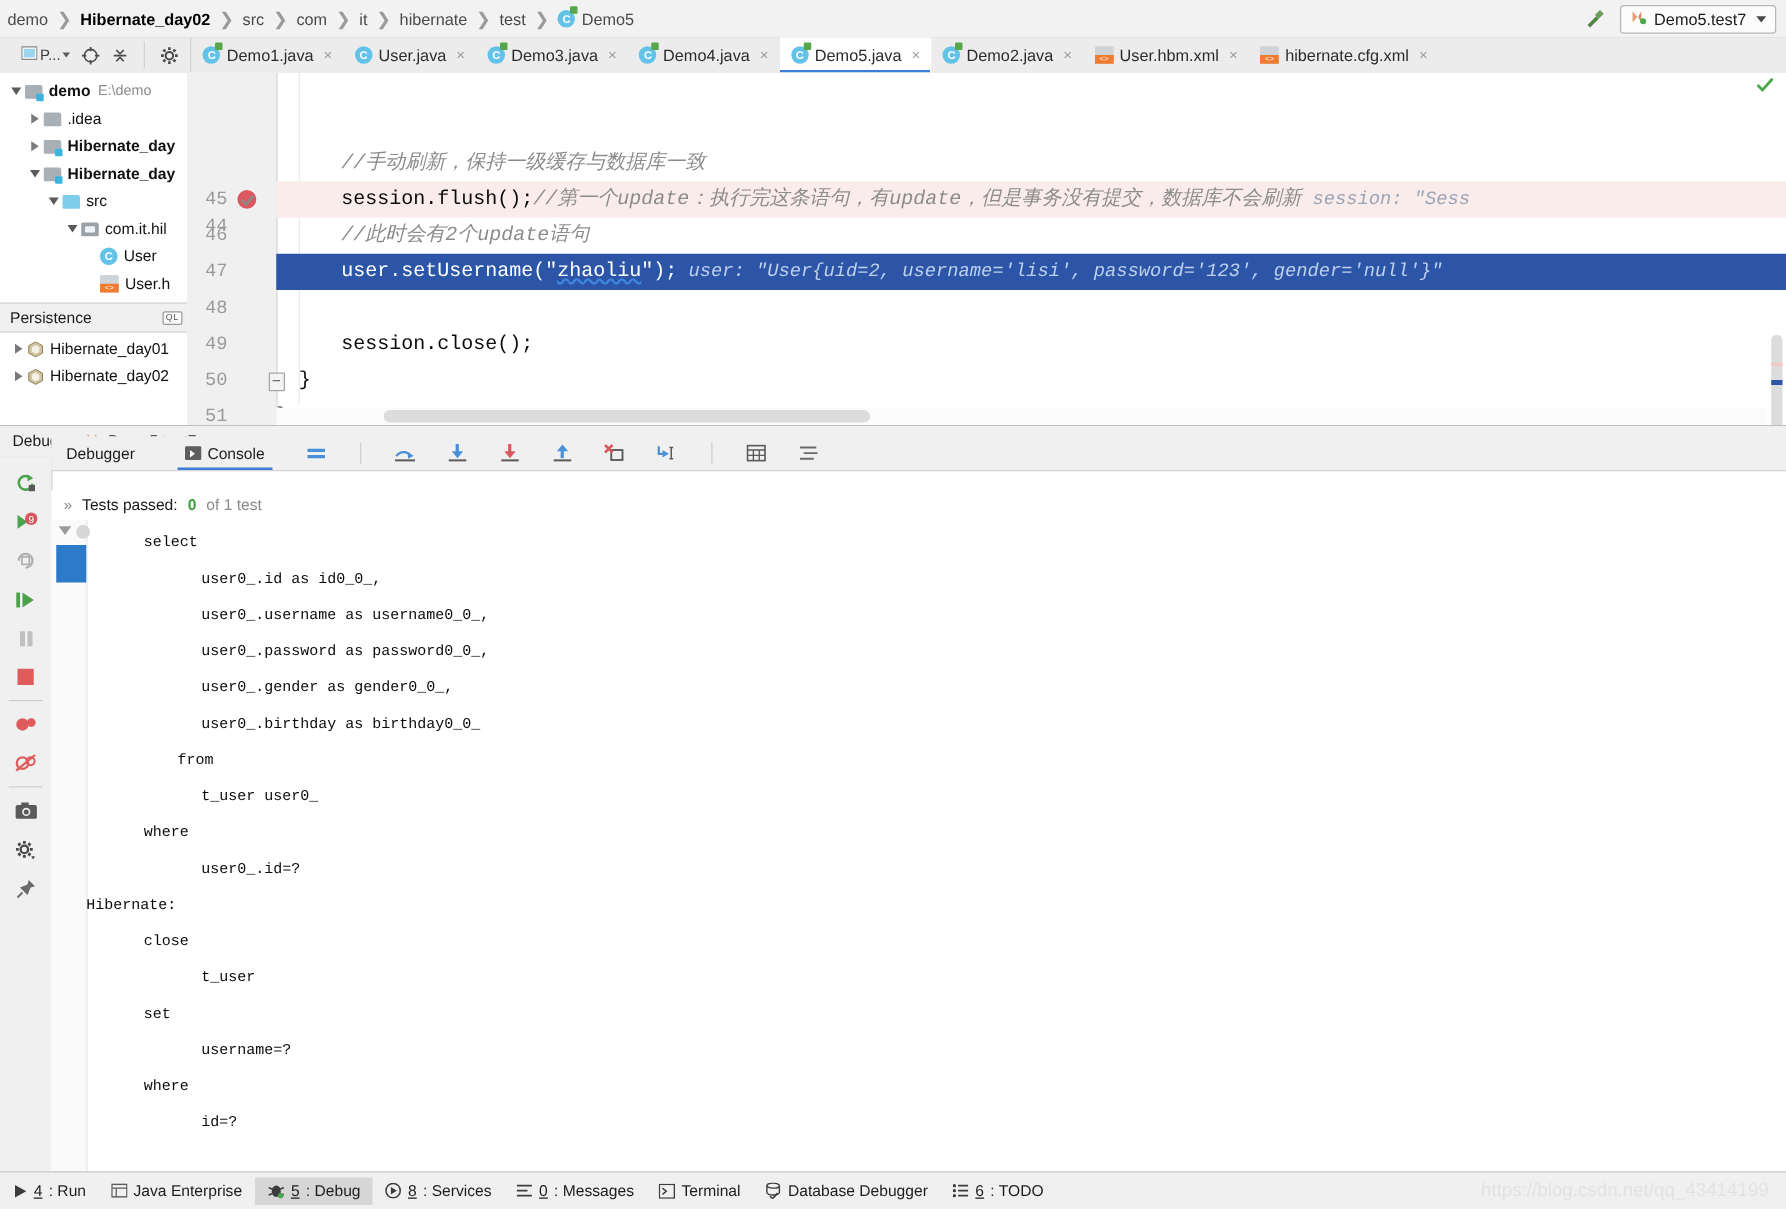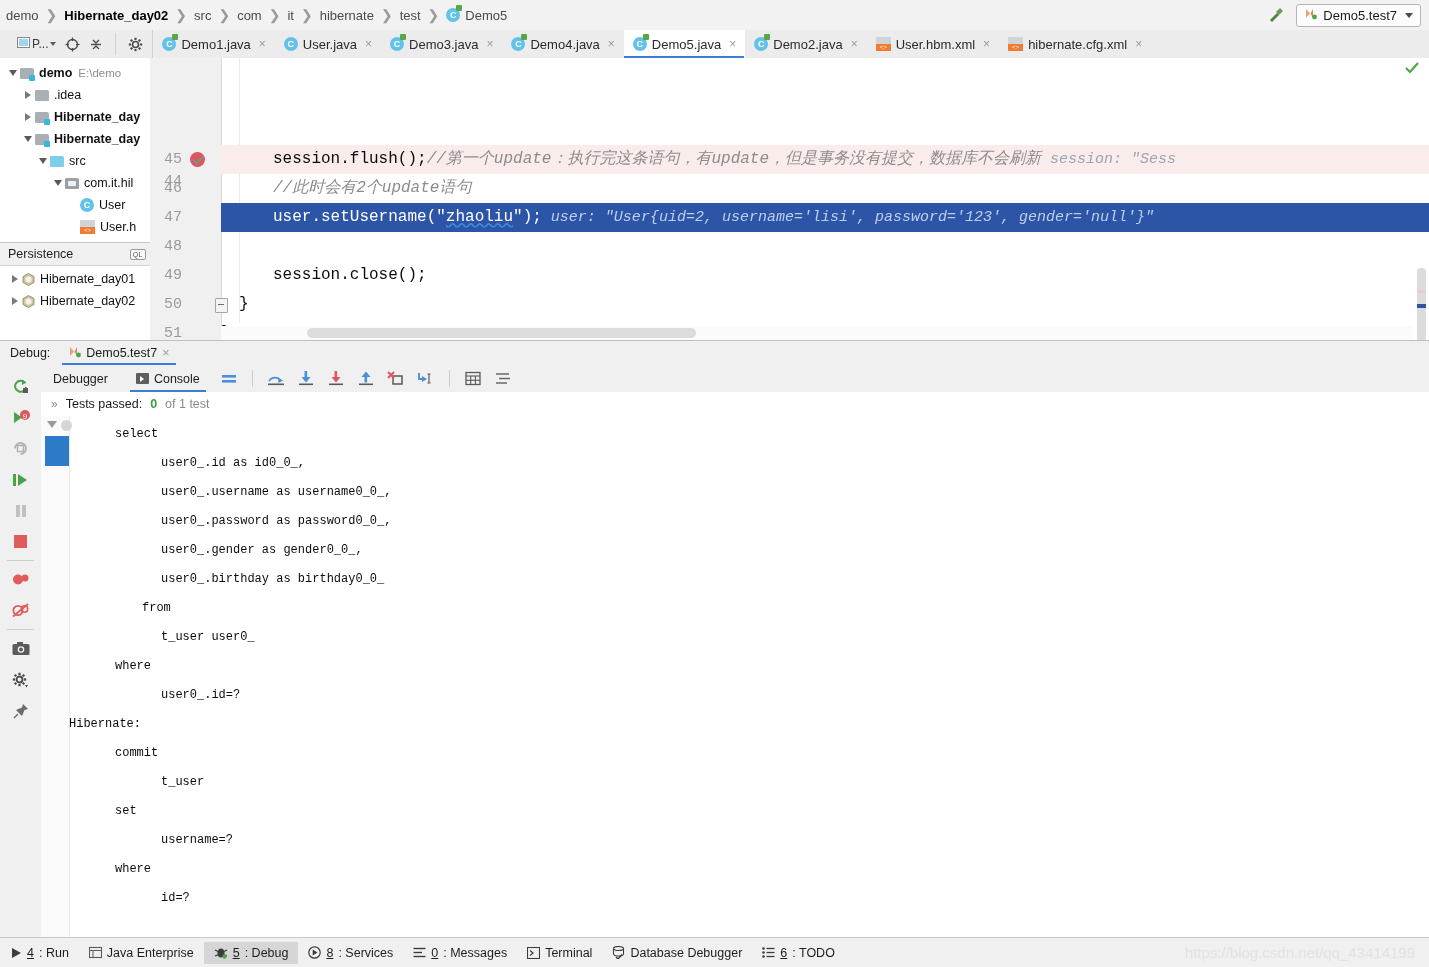--- a/index.html
+++ b/index.html
@@ -93,21 +93,21 @@
   .debugwin{position:absolute;left:0;top:340px;width:1429px;height:598px;background:#ffffff;border-top:1px solid #c0c0c0;}
   .debughead{height:24px;background:#f0f0f0;border-bottom:1px solid #d6d6d6;display:flex;align-items:center;padding-left:10px;gap:12px;}
   .debughead .lbl{font-size:12.5px;color:#1d1d1d;}
   .sesstab{display:flex;align-items:center;gap:5px;height:23px;padding:0 6px;position:relative;font-size:12.5px;}
   .sesstab:after{content:"";position:absolute;left:0;right:0;bottom:0;height:2px;background:#3b7dd8;}
 
   .leftbar{position:absolute;left:0;top:24px;width:41px;bottom:0;background:#f0f0f0;border-right:1px solid #d6d6d6;padding-top:6px;}
   .lbtn{width:41px;height:31px;display:flex;align-items:center;justify-content:center;}
   .lsep{width:27px;height:1px;background:#cfcfcf;margin:3px 7px;}
 
-  .dbtoolbar{position:absolute;left:41px;top:24px;right:0;height:27px;background:#f0f0f0;border-bottom:1px solid #d6d6d6;display:flex;align-items:center;gap:4px;}
+  .dbtoolbar{position:absolute;left:41px;top:8px;right:0;height:27px;background:#f0f0f0;border-bottom:1px solid #d6d6d6;display:flex;align-items:center;gap:16px;}
   .dtab{font-size:12.5px;color:#1d1d1d;padding:0 12px;height:26px;display:flex;align-items:center;gap:5px;position:relative;}
   .dtab.active:after{content:"";position:absolute;left:6px;right:6px;bottom:0;height:2px;background:#3b7dd8;}
   .consicon{width:13px;height:11px;background:#5e5e5e;border-radius:1px;display:flex;align-items:center;justify-content:center;}
   .consicon:after{content:"";width:0;height:0;border-top:3px solid transparent;border-bottom:3px solid transparent;border-left:4px solid #fff;}
   .tsep{width:1px;height:17px;background:#cdcdcd;margin:0 6px;}
   .tbtn{width:26px;height:24px;display:flex;align-items:center;justify-content:center;}
 
   .testline{position:absolute;left:41px;top:51px;right:0;height:24px;background:#fff;border-bottom:1px solid #e5e5e5;display:flex;align-items:center;padding-left:10px;gap:8px;font-size:12.5px;}
   .chev{color:#8a8a8a;font-size:12px;}
   .passed-n{color:#3a9e3a;font-weight:bold;}
@@ -379,20 +379,21 @@
         <div class="gline" style="top: 116px;">46</div>
         <div class="gline" style="top: 145px;">47</div>
         <div class="gline" style="top: 174px;">48</div>
         <div class="gline" style="top: 203px;">49</div>
         <div class="gline" style="top: 232px;">50</div>
         <div class="fold" style="top: 240px;"></div>
         <div class="gline" style="top: 261px;">51</div>
       </div>
     <div class="vertline"></div>
     <div class="codearea" id="codearea">
+        <div class="cline" style="top: 58px;"><span class="ind"></span><span class="cmt">//手动刷新，保持一级缓存与数据库一致</span></div>
         <div class="cline hl-bp" style="top: 87px;"><span class="ind"></span><span class="kw-black">session.flush();</span><span class="cmt">//第一个update：执行完这条语句，有update，但是事务没有提交，数据库不会刷新</span><span class="inlinev">  session: "Sess</span></div>
         <div class="cline" style="top: 116px;"><span class="ind"></span><span class="cmt">//此时会有2个update语句</span></div>
         <div class="cline hl-exec" style="top: 145px;"><span class="ind"></span><span class="kw-black">user.setUsername("<span class="squig">zhaoliu</span>");</span><span class="inlinev">  user: "User{uid=2, username='lisi', password='123', gender='null'}"</span></div>
         <div class="cline" style="top: 203px;"><span class="ind"></span><span class="kw-black">session.close();</span></div>
         <div class="cline" style="top: 232px;"><span class="ind2"></span><span class="kw-black">}</span></div>
         <div class="cline" style="top: 261px;"><span class=""></span><span class="kw-black">}</span></div>
       </div>
     <div class="inspect-ok">
       <svg width="14" height="12" viewBox="0 0 14 12">
           <path d="M1 6 L5 10 L13 1" fill="none" stroke="#4aa84a" stroke-width="2.2"></path>
@@ -599,21 +600,21 @@
           <div class="sqlline" style="padding-left: 92px;">user0_.id as id0_0_,</div>
           <div class="sqlline" style="padding-left: 92px;">user0_.username as username0_0_,</div>
           <div class="sqlline" style="padding-left: 92px;">user0_.password as password0_0_,</div>
           <div class="sqlline" style="padding-left: 92px;">user0_.gender as gender0_0_,</div>
           <div class="sqlline" style="padding-left: 92px;">user0_.birthday as birthday0_0_</div>
           <div class="sqlline" style="padding-left: 73px;">from</div>
           <div class="sqlline" style="padding-left: 92px;">t_user user0_</div>
           <div class="sqlline" style="padding-left: 46px;">where</div>
           <div class="sqlline" style="padding-left: 92px;">user0_.id=?</div>
           <div class="sqlline" style="padding-left: 0px;">Hibernate:</div>
-          <div class="sqlline" style="padding-left: 46px;">commit</div>
+          <div class="sqlline" style="padding-left: 46px;">close</div>
           <div class="sqlline" style="padding-left: 92px;">t_user</div>
           <div class="sqlline" style="padding-left: 46px;">set</div>
           <div class="sqlline" style="padding-left: 92px;">username=?</div>
           <div class="sqlline" style="padding-left: 46px;">where</div>
           <div class="sqlline" style="padding-left: 92px;">id=?</div>
         </div>
     </div>
 
   </div>
 

